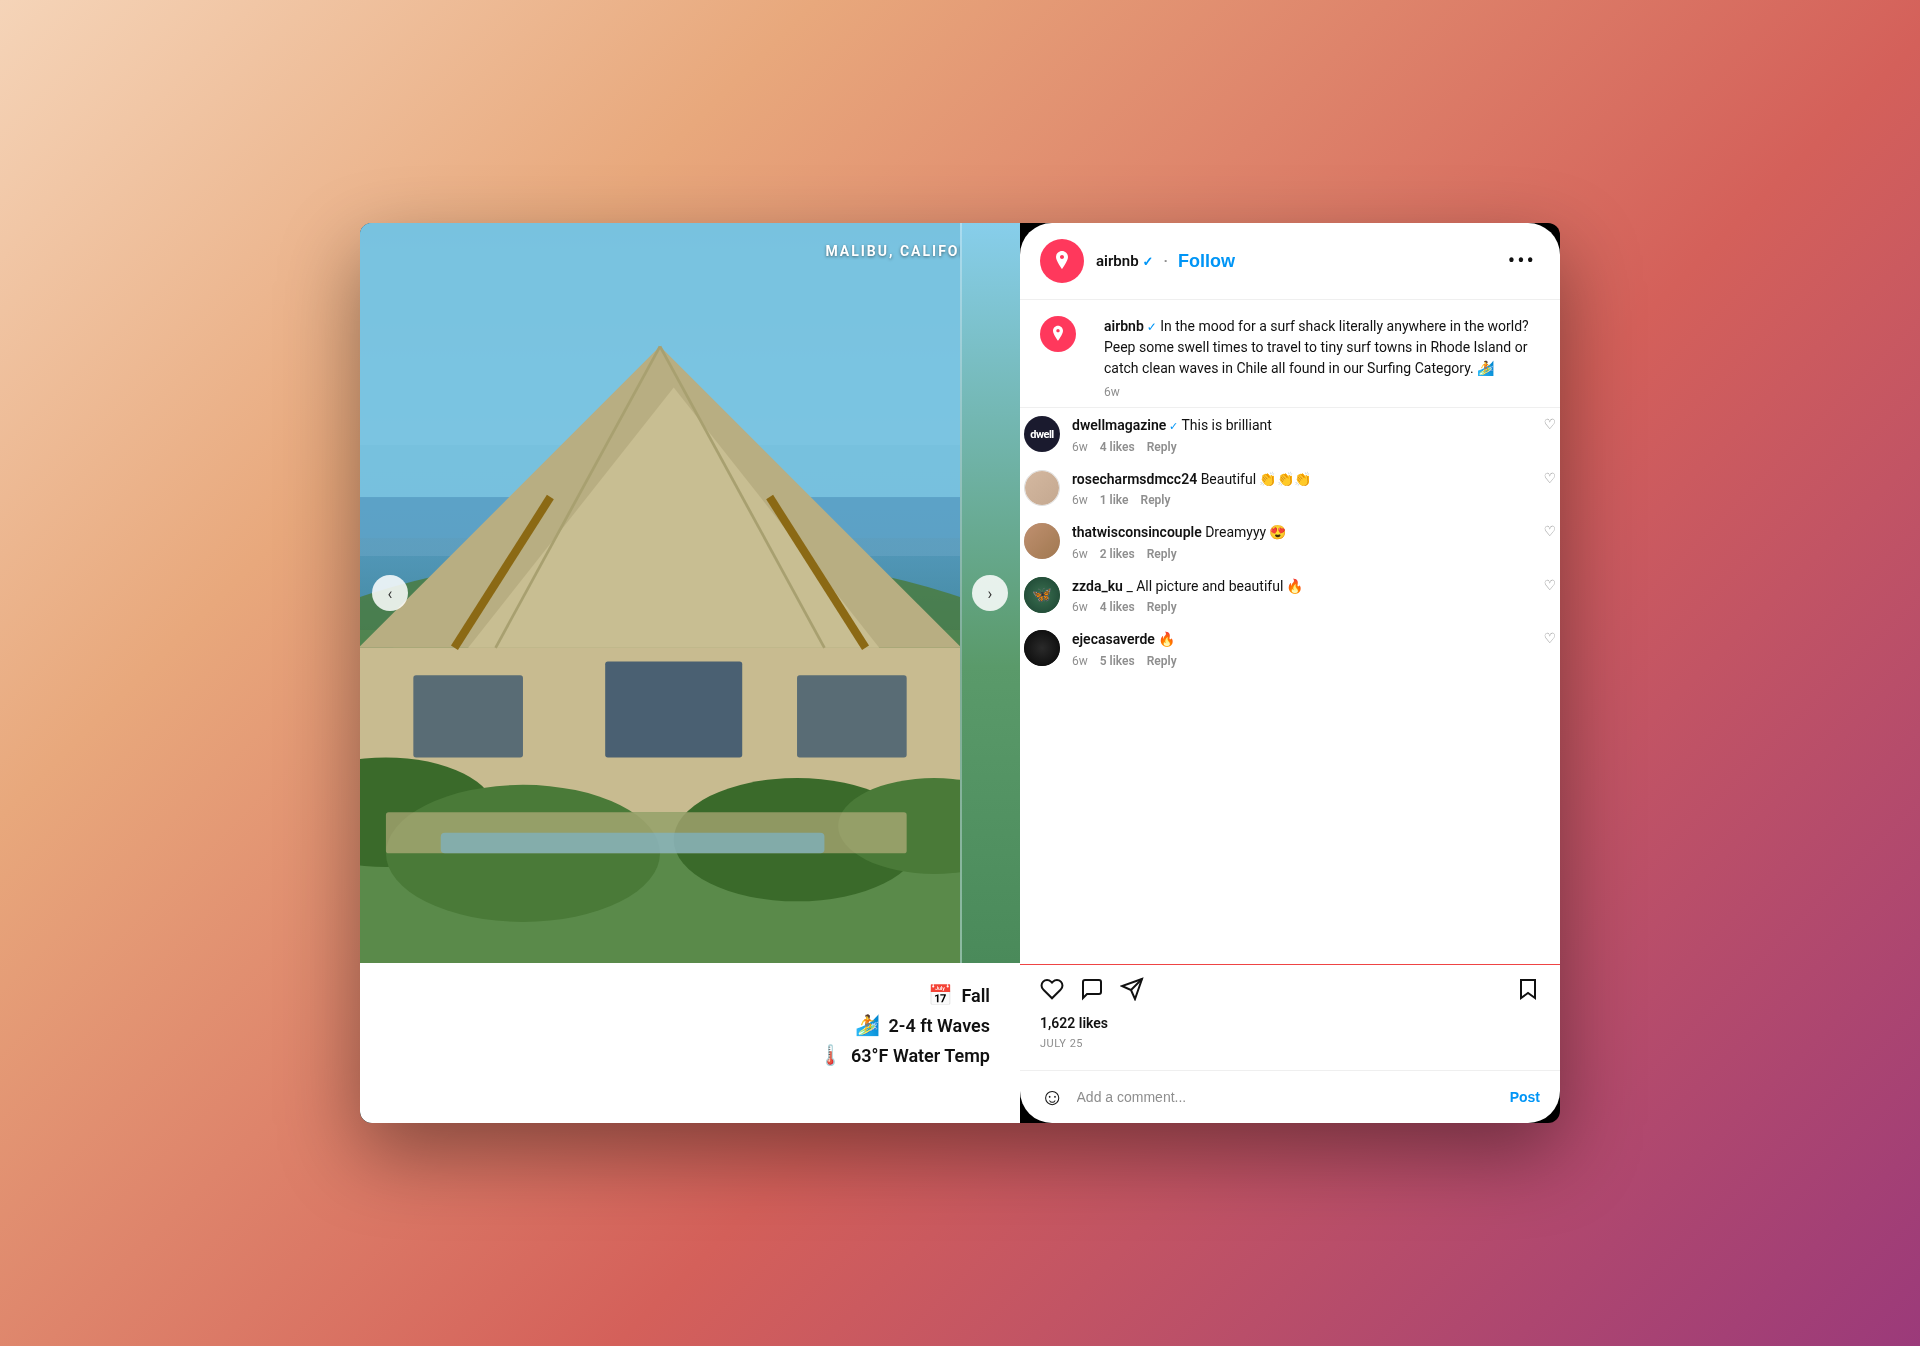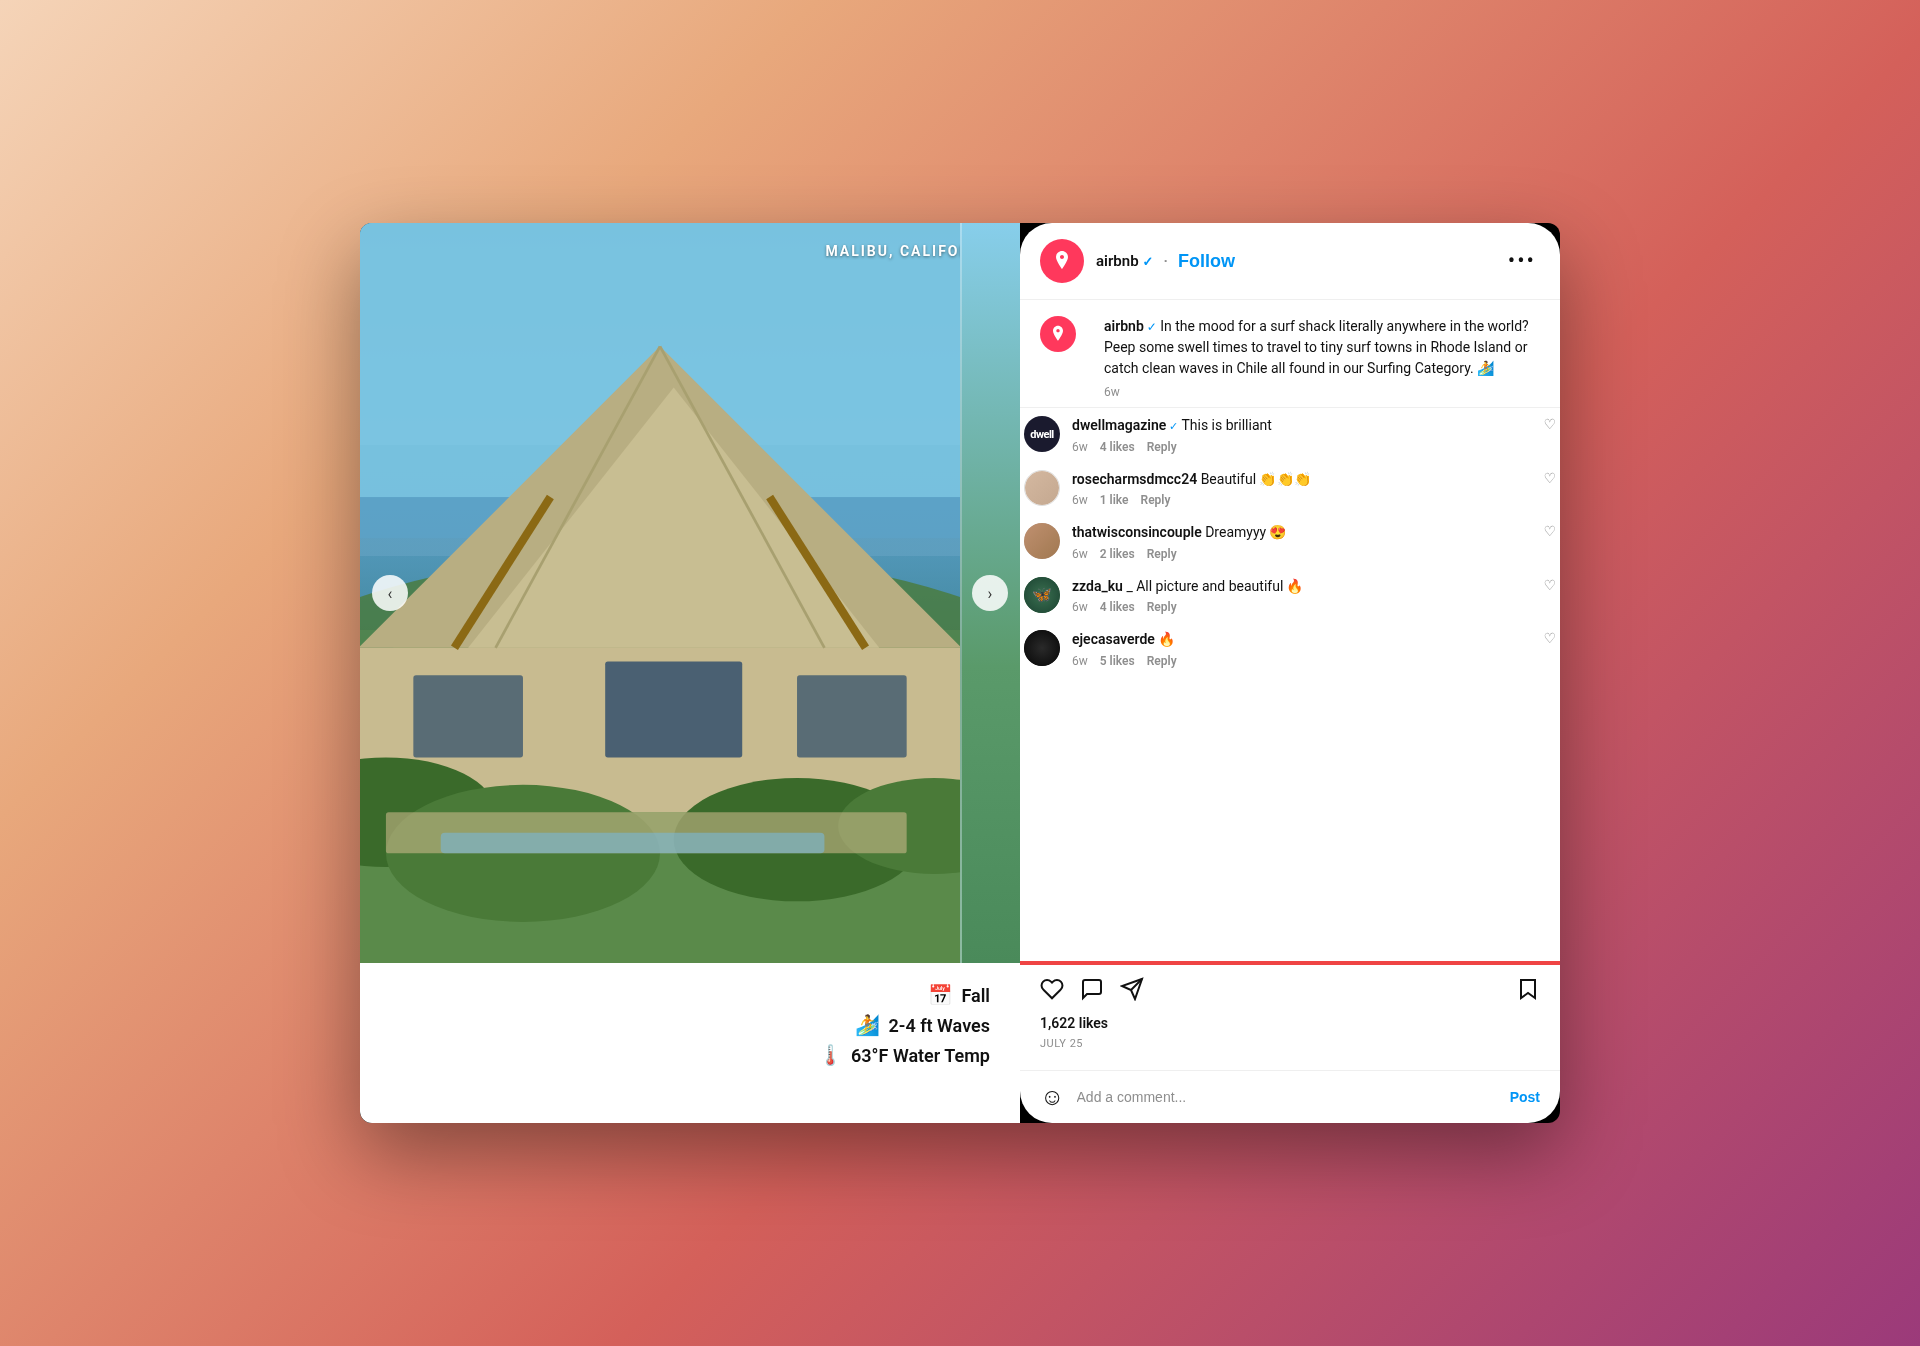--- a/index.html
+++ b/index.html
@@ -345,21 +345,21 @@
     .comment-heart {
       margin-left: auto;
       color: #8e8e8e;
       font-size: 14px;
       cursor: pointer;
     }
 
     
     .actions-area {
       padding: 12px 20px 8px;
-      border-top: 4px solid #ef4444;
+      border-top: 1px solid #ef4444;
     }
 
     .action-icons {
       display: flex;
       align-items: center;
       gap: 16px;
       margin-bottom: 10px;
     }
 
     .action-icon {

